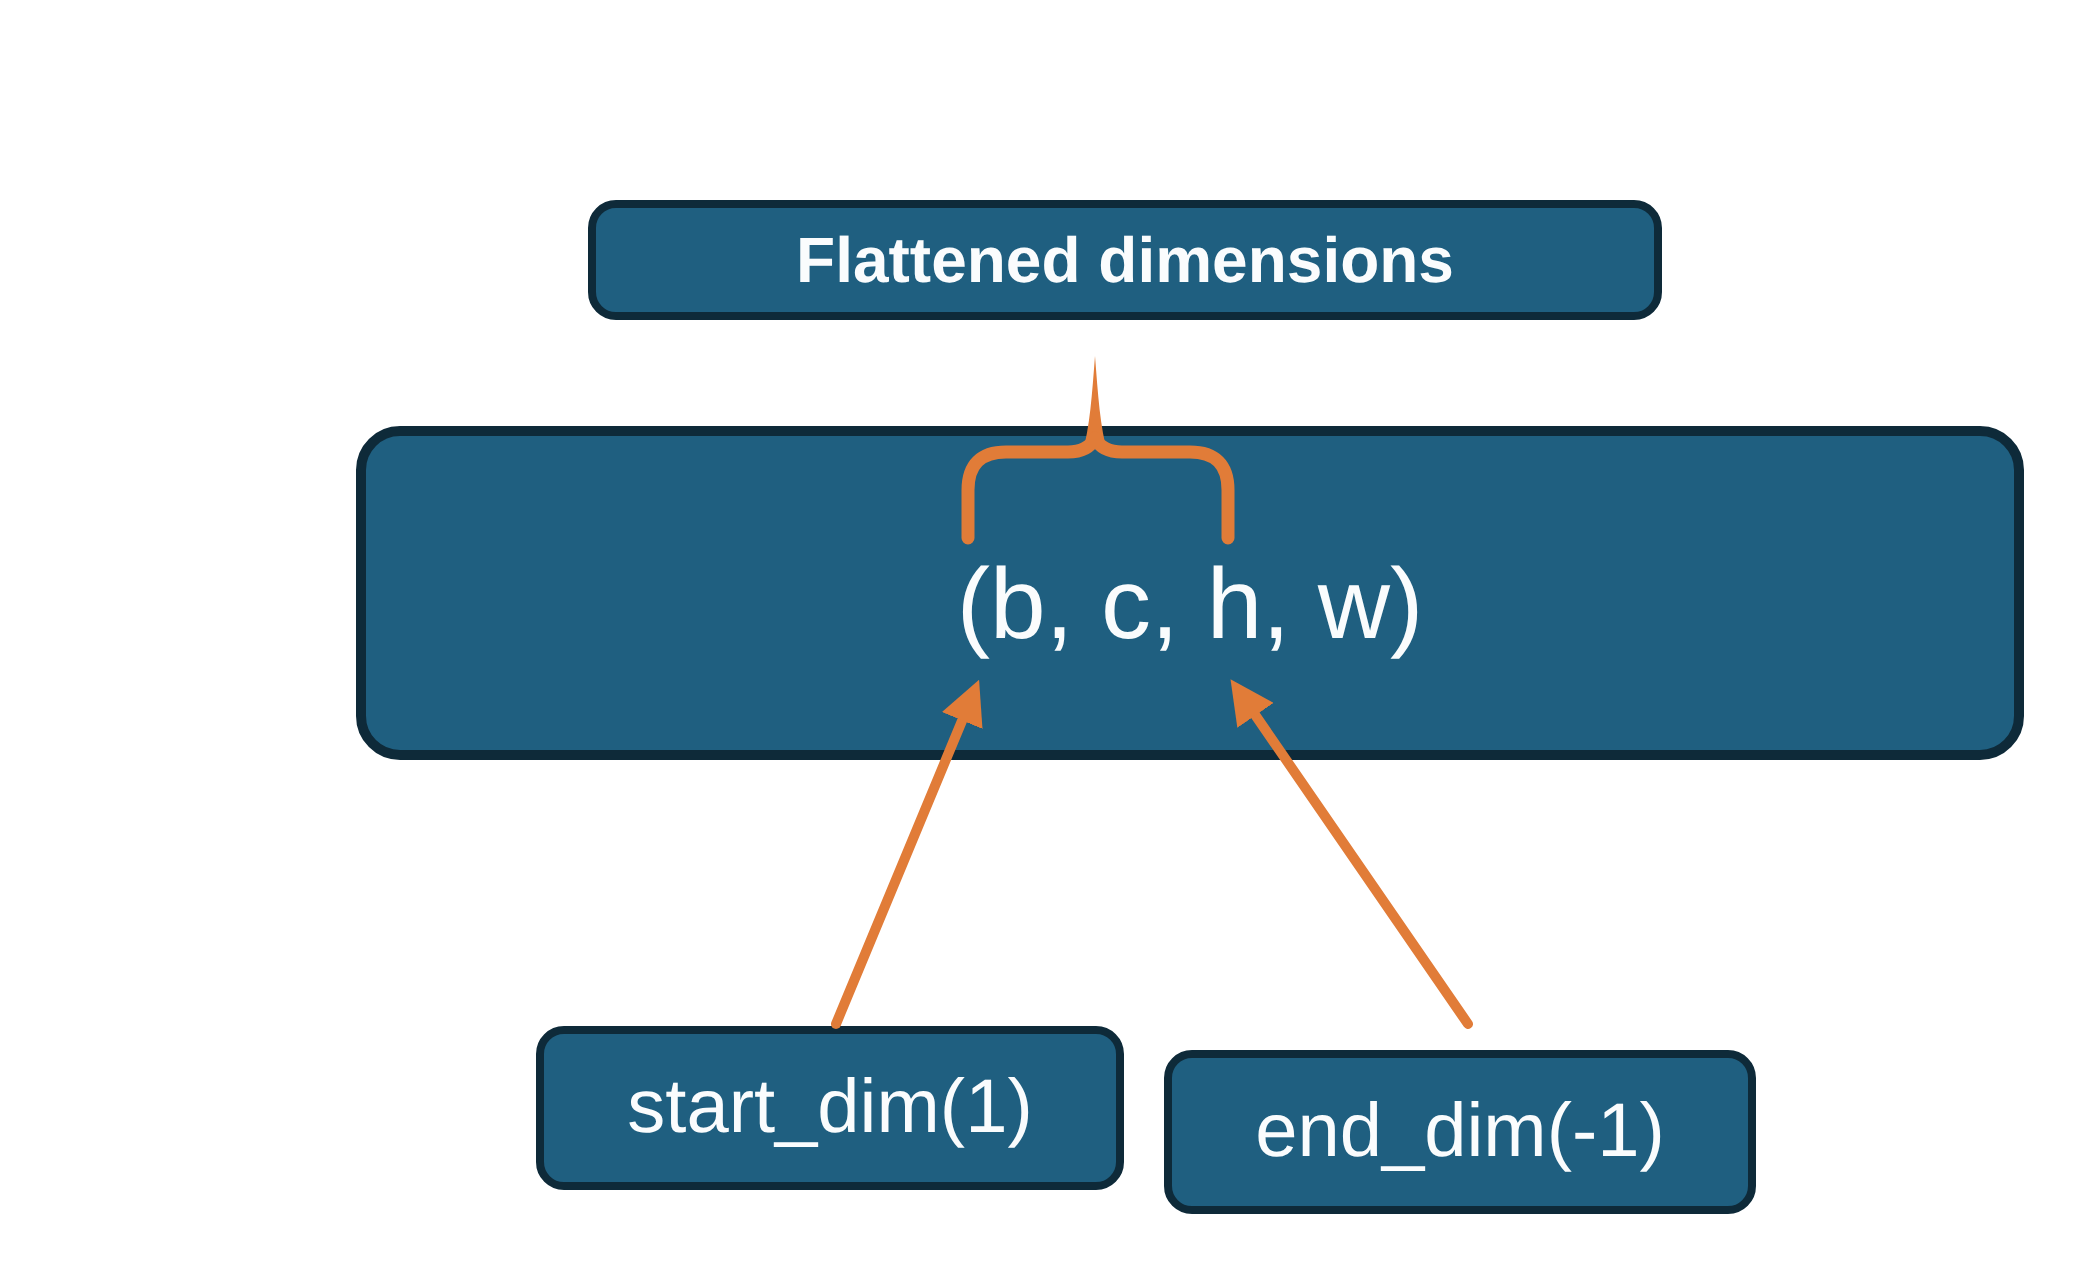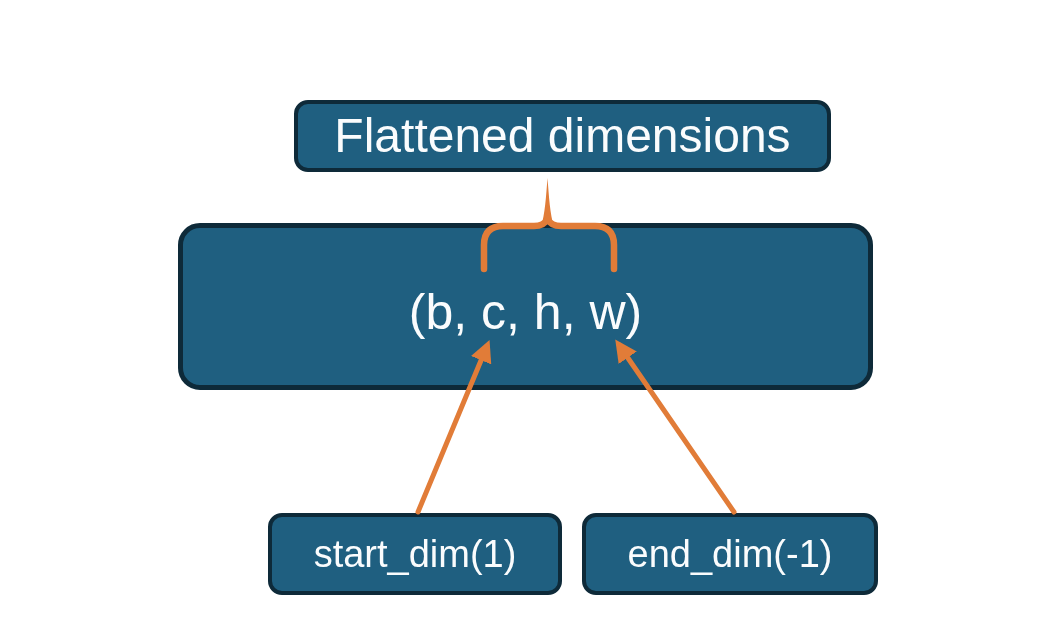--- a/index.html
+++ b/index.html
@@ -28,40 +28,41 @@
     border: 4px solid var(--box-border);
     color: var(--text);
     display: flex;
     align-items: center;
     justify-content: center;
     text-align: center;
     line-height: 1;
   }
   .top-box {
     left: 294px; top: 100px;
-    width: 537px; height: 72px;
+    width: 537px; height: 60px;
     border-radius: 14px;
-    font-size: 48px;
+    font-size: 32px;
+    font-weight: bold;
   }
   .mid-box {
-    left: 178px; top: 223px;
-    width: 695px; height: 167px;
+    left: 178px; top: 213px;
+    width: 834px; height: 167px;
     border-radius: 22px;
     border-width: 5px;
     font-size: 50px;
   }
   .mid-box span { padding-top: 10px; }
   .small-box {
     width: 294px; height: 82px;
     top: 513px;
     border-radius: 14px;
     font-size: 38px;
   }
   .small-box.left  { left: 268px; }
-  .small-box.right { left: 582px; width: 296px; }
+  .small-box.right { left: 582px; width: 296px; margin-top: 12px; }
   .overlay {
     position: absolute;
     left: 0; top: 0;
     width: 1038px; height: 632px;
     pointer-events: none;
   }
   .accent-stroke {
     stroke: var(--accent-orange);
     fill: none;
     stroke-linecap: round;

